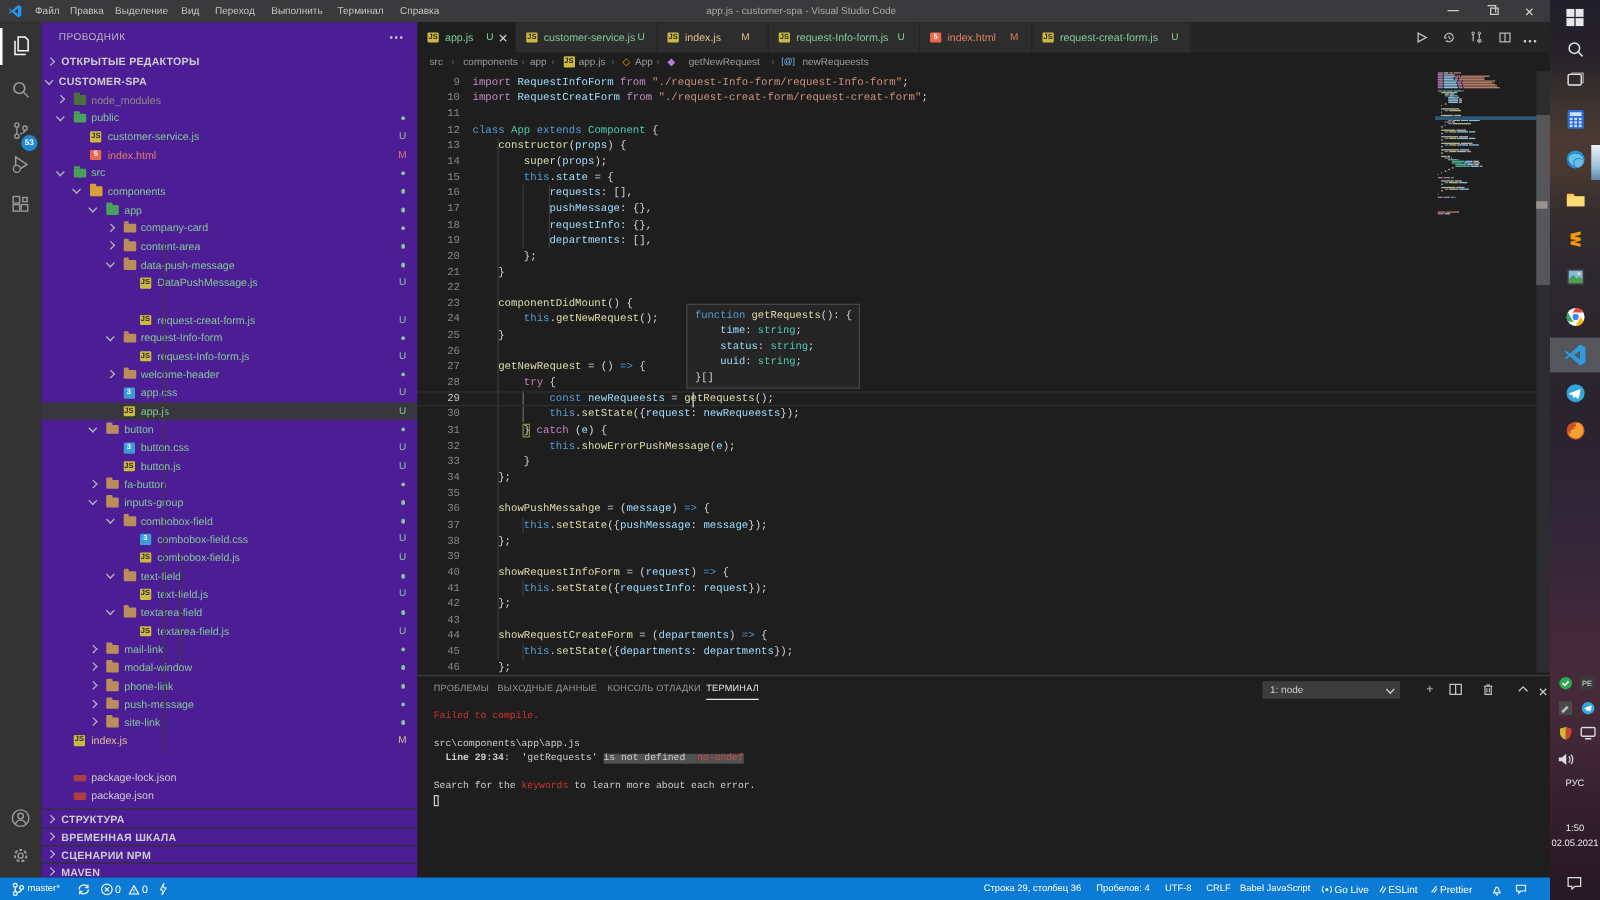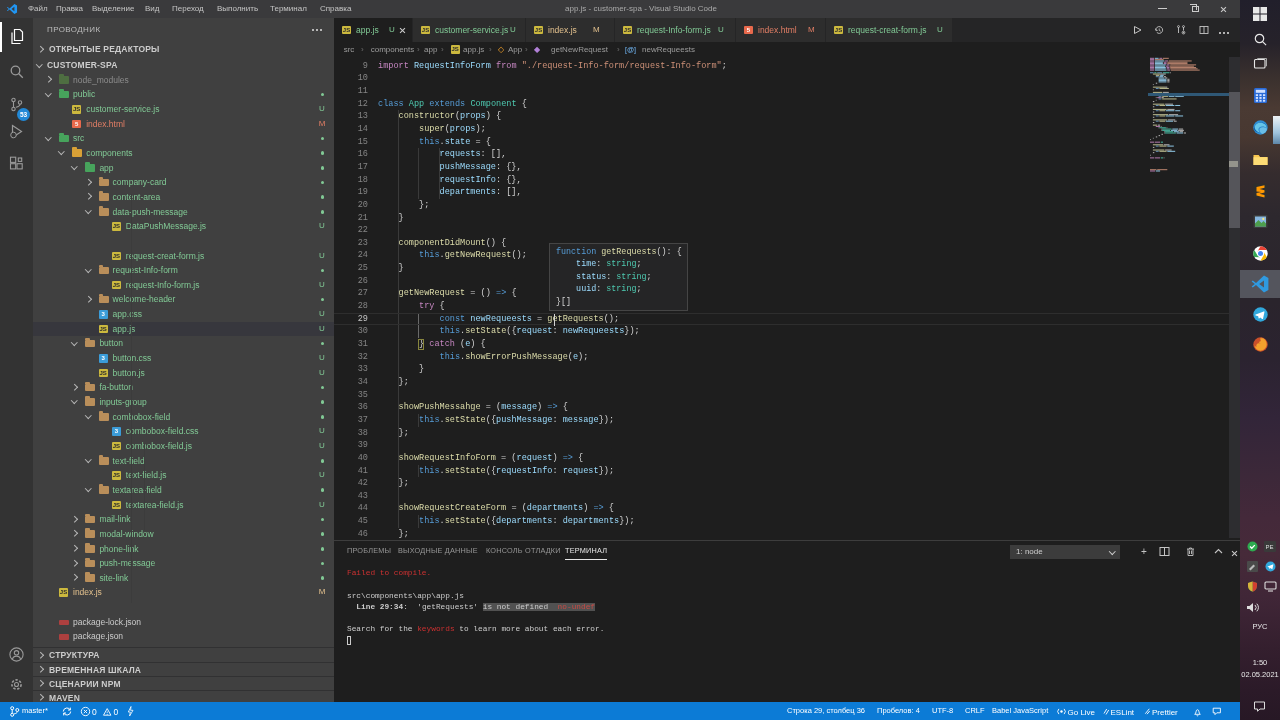--- a/index.html
+++ b/index.html
@@ -7,21 +7,21 @@
 #root{position:relative;width:1280px;height:720px;}
 
 #titlebar{left:0;top:0;width:1240px;height:18px;background:#3a3a3c;color:#c5c5c5;font-size:8px;}
 #titlebar .menu{position:absolute;top:0;height:18px;line-height:18px;}
 #wintitle{position:absolute;top:0;height:18px;line-height:18px;color:#aaaaaa;margin-left:20px;}
 
 #actbar{left:0;top:18px;width:33px;height:684px;background:#333333;}
 .act{position:absolute;left:0;width:33px;height:30px;display:flex;align-items:center;justify-content:center;color:#9a9a9a;}
 .act.on{color:#fdfdfd;box-shadow:inset 2px 0 0 #fff;}
 
-#sidebar{left:33px;top:18px;width:301px;height:684px;background:#404040;color:#cccccc;overflow:hidden;}
+#sidebar{left:33px;top:18px;width:301px;height:684px;background:#4c1d95;color:#cccccc;overflow:hidden;}
 .sbhead{position:absolute;left:14px;top:7px;font-size:8px;color:#bbbbbb;letter-spacing:.4px;}
 .row{position:absolute;left:0;width:301px;height:14.6px;line-height:14.6px;font-size:8.5px;color:#cccccc;white-space:nowrap;}
 .row .lbl{position:absolute;top:0;}
 .chev{position:absolute;width:4.5px;height:4.5px;border-right:1px solid #b6b6b6;border-bottom:1px solid #b6b6b6;}
 .chev.d{transform:rotate(45deg);}
 .chev.r{transform:rotate(-45deg);}
 .row .badge{position:absolute;right:6px;top:0;font-size:8px;width:12px;text-align:center;}
 .row .dot{position:absolute;right:10px;top:5.5px;width:3.5px;height:3.5px;border-radius:50%;}
 .g{color:#81c995;} .gm{color:#e2c08d;} .gh{color:#e27e65;} .gi{color:#8c8c8c;}
 .sel{background:#37373d;}
@@ -480,21 +480,21 @@
       </div>
 <div id="code">
         <div class="guide" style="left:64.2px;top:53.3px;height:417.4px;background:#3a3a3a"></div>
 <div class="guide" style="left:84.3px;top:91.2px;height:50.6px;background:#3a3a3a"></div>
 <div class="guide" style="left:84.3px;top:255.7px;height:25.3px;background:#6a6a6a"></div>
 <div class="guide" style="left:84.3px;top:356.9px;height:12.7px;background:#3a3a3a"></div>
 <div class="guide" style="left:84.3px;top:407.5px;height:12.7px;background:#3a3a3a"></div>
 <div class="guide" style="left:84.3px;top:458.1px;height:12.7px;background:#3a3a3a"></div>
 <div class="guide" style="left:104.5px;top:91.2px;height:50.6px;background:#3a3a3a"></div>
         <div class="cl" style="top:2.70px"><span class="ln" style="color:#858585">9</span><span class="ct"><span class="c">import</span> <span class="v">RequestInfoForm</span> <span class="c">from</span> <span class="s">"./request-Info-form/request-Info-form"</span>;</span></div>
-<div class="cl" style="top:15.35px"><span class="ln" style="color:#858585">10</span></div>
+<div class="cl" style="top:15.35px"><span class="ln" style="color:#858585">10</span><span class="ct"><span class="c">import</span> <span class="v">RequestCreatForm</span> <span class="c">from</span> <span class="s">"./request-creat-form/request-creat-form"</span>;</span></div>
 <div class="cl" style="top:28.00px"><span class="ln" style="color:#858585">11</span><span class="ct"></span></div>
 <div class="cl" style="top:40.65px"><span class="ln" style="color:#858585">12</span><span class="ct"><span class="k">class</span> <span class="t">App</span> <span class="k">extends</span> <span class="t">Component</span> {</span></div>
 <div class="cl" style="top:53.30px"><span class="ln" style="color:#858585">13</span><span class="ct">    <span class="f">constructor</span>(<span class="v">props</span>) {</span></div>
 <div class="cl" style="top:65.95px"><span class="ln" style="color:#858585">14</span><span class="ct">        <span class="f">super</span>(<span class="v">props</span>);</span></div>
 <div class="cl" style="top:78.60px"><span class="ln" style="color:#858585">15</span><span class="ct">        <span class="k">this</span>.<span class="v">state</span> = {</span></div>
 <div class="cl" style="top:91.25px"><span class="ln" style="color:#858585">16</span><span class="ct">            <span class="v">requests</span>: [],</span></div>
 <div class="cl" style="top:103.90px"><span class="ln" style="color:#858585">17</span><span class="ct">            <span class="v">pushMessage</span>: {},</span></div>
 <div class="cl" style="top:116.55px"><span class="ln" style="color:#858585">18</span><span class="ct">            <span class="v">requestInfo</span>: {},</span></div>
 <div class="cl" style="top:129.20px"><span class="ln" style="color:#858585">19</span><span class="ct">            <span class="v">departments</span>: [],</span></div>
 <div class="cl" style="top:141.85px"><span class="ln" style="color:#858585">20</span><span class="ct">        };</span></div>

